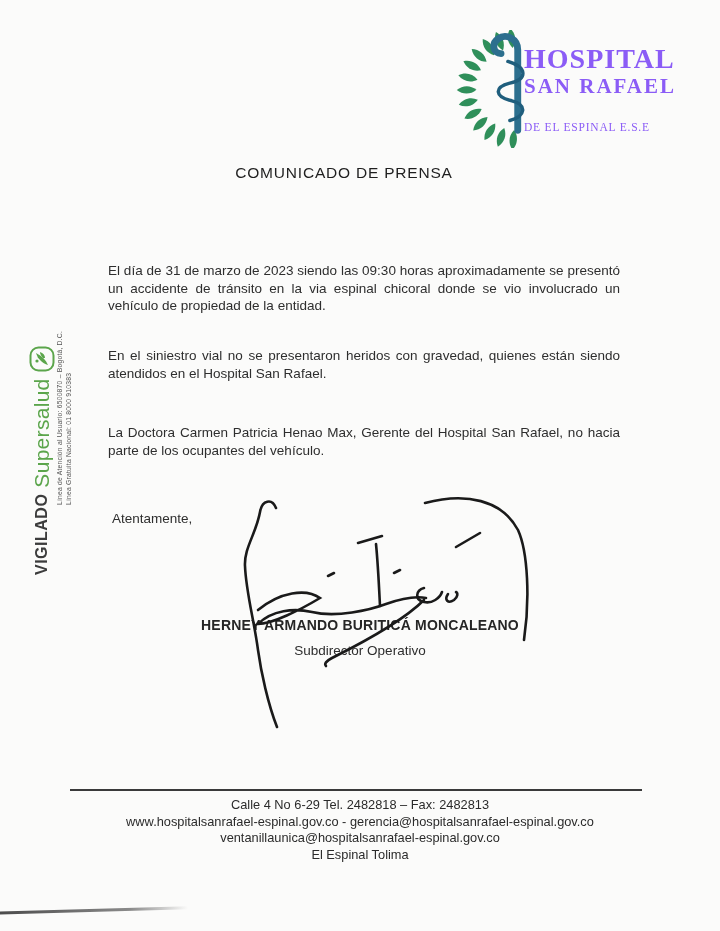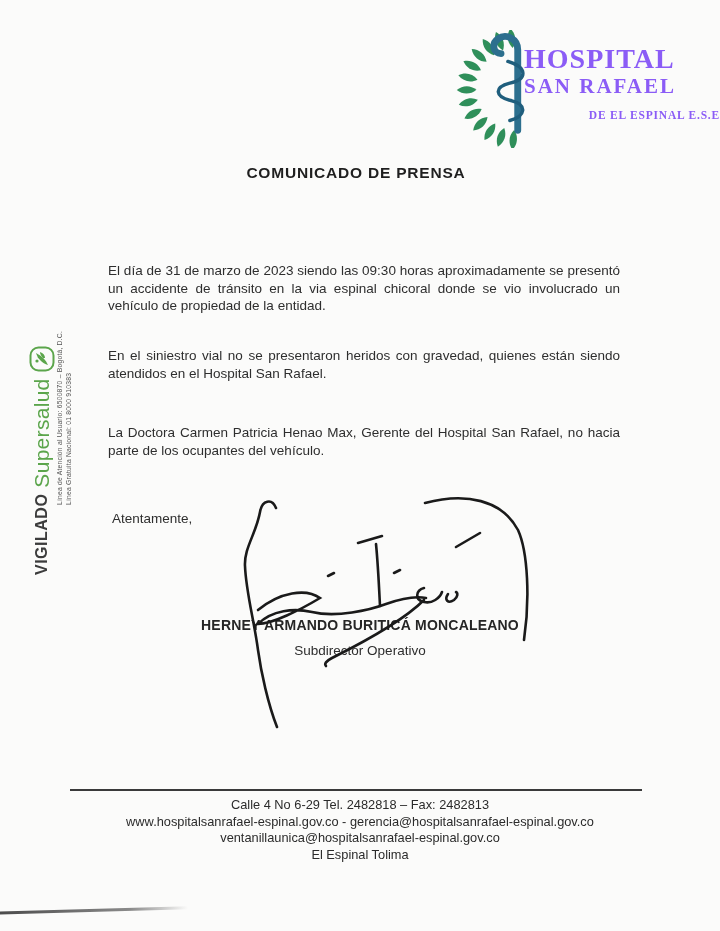--- a/index.html
+++ b/index.html
@@ -7,26 +7,26 @@
   .page{position:relative;width:720px;height:931px;background:#fbfbfa;overflow:hidden;
         color:#2e2e2e;}
 
   
   .logo-wrap{position:absolute;left:452px;top:28px;width:268px;height:124px;}
   .logo-icon{position:absolute;left:0;top:2px;}
   .logo-text{position:absolute;left:72px;top:16px;width:196px;
              font-family:"Liberation Serif",serif;color:#8b5cf6;}
   .logo-name{font-size:28px;font-weight:bold;letter-spacing:1px;line-height:30px;}
   .logo-name2{font-size:21px;font-weight:bold;letter-spacing:2px;line-height:25px;}
-  .logo-sub{font-size:11.5px;font-weight:bold;letter-spacing:.8px;line-height:15px;margin-top:9px;text-align:right;}
+  .logo-sub{font-size:11.5px;font-weight:normal;letter-spacing:.8px;line-height:15px;margin-top:21px;}
   .logo-nit{font-size:14.5px;line-height:17px;}
 
   
-  .doc-title{position:absolute;left:12px;top:164px;width:688px;text-align:center;
-             font-size:15.5px;font-weight:bold;letter-spacing:.8px;color:#1f1f1f;}
+  .doc-title{position:absolute;left:0;top:164px;width:688px;text-align:center;
+             font-size:15.5px;font-weight:normal;letter-spacing:.8px;color:#1f1f1f;}
 
   
   .para{position:absolute;left:108px;width:512px;font-size:13.5px;line-height:17.5px;
         text-align:justify;color:#2e2e2e;}
   .p1{top:262px;}
   .p2{top:347px;}
   .p3{top:424px;}
   .closing{position:absolute;left:112px;top:511px;font-size:13.5px;color:#2e2e2e;}
 
   

